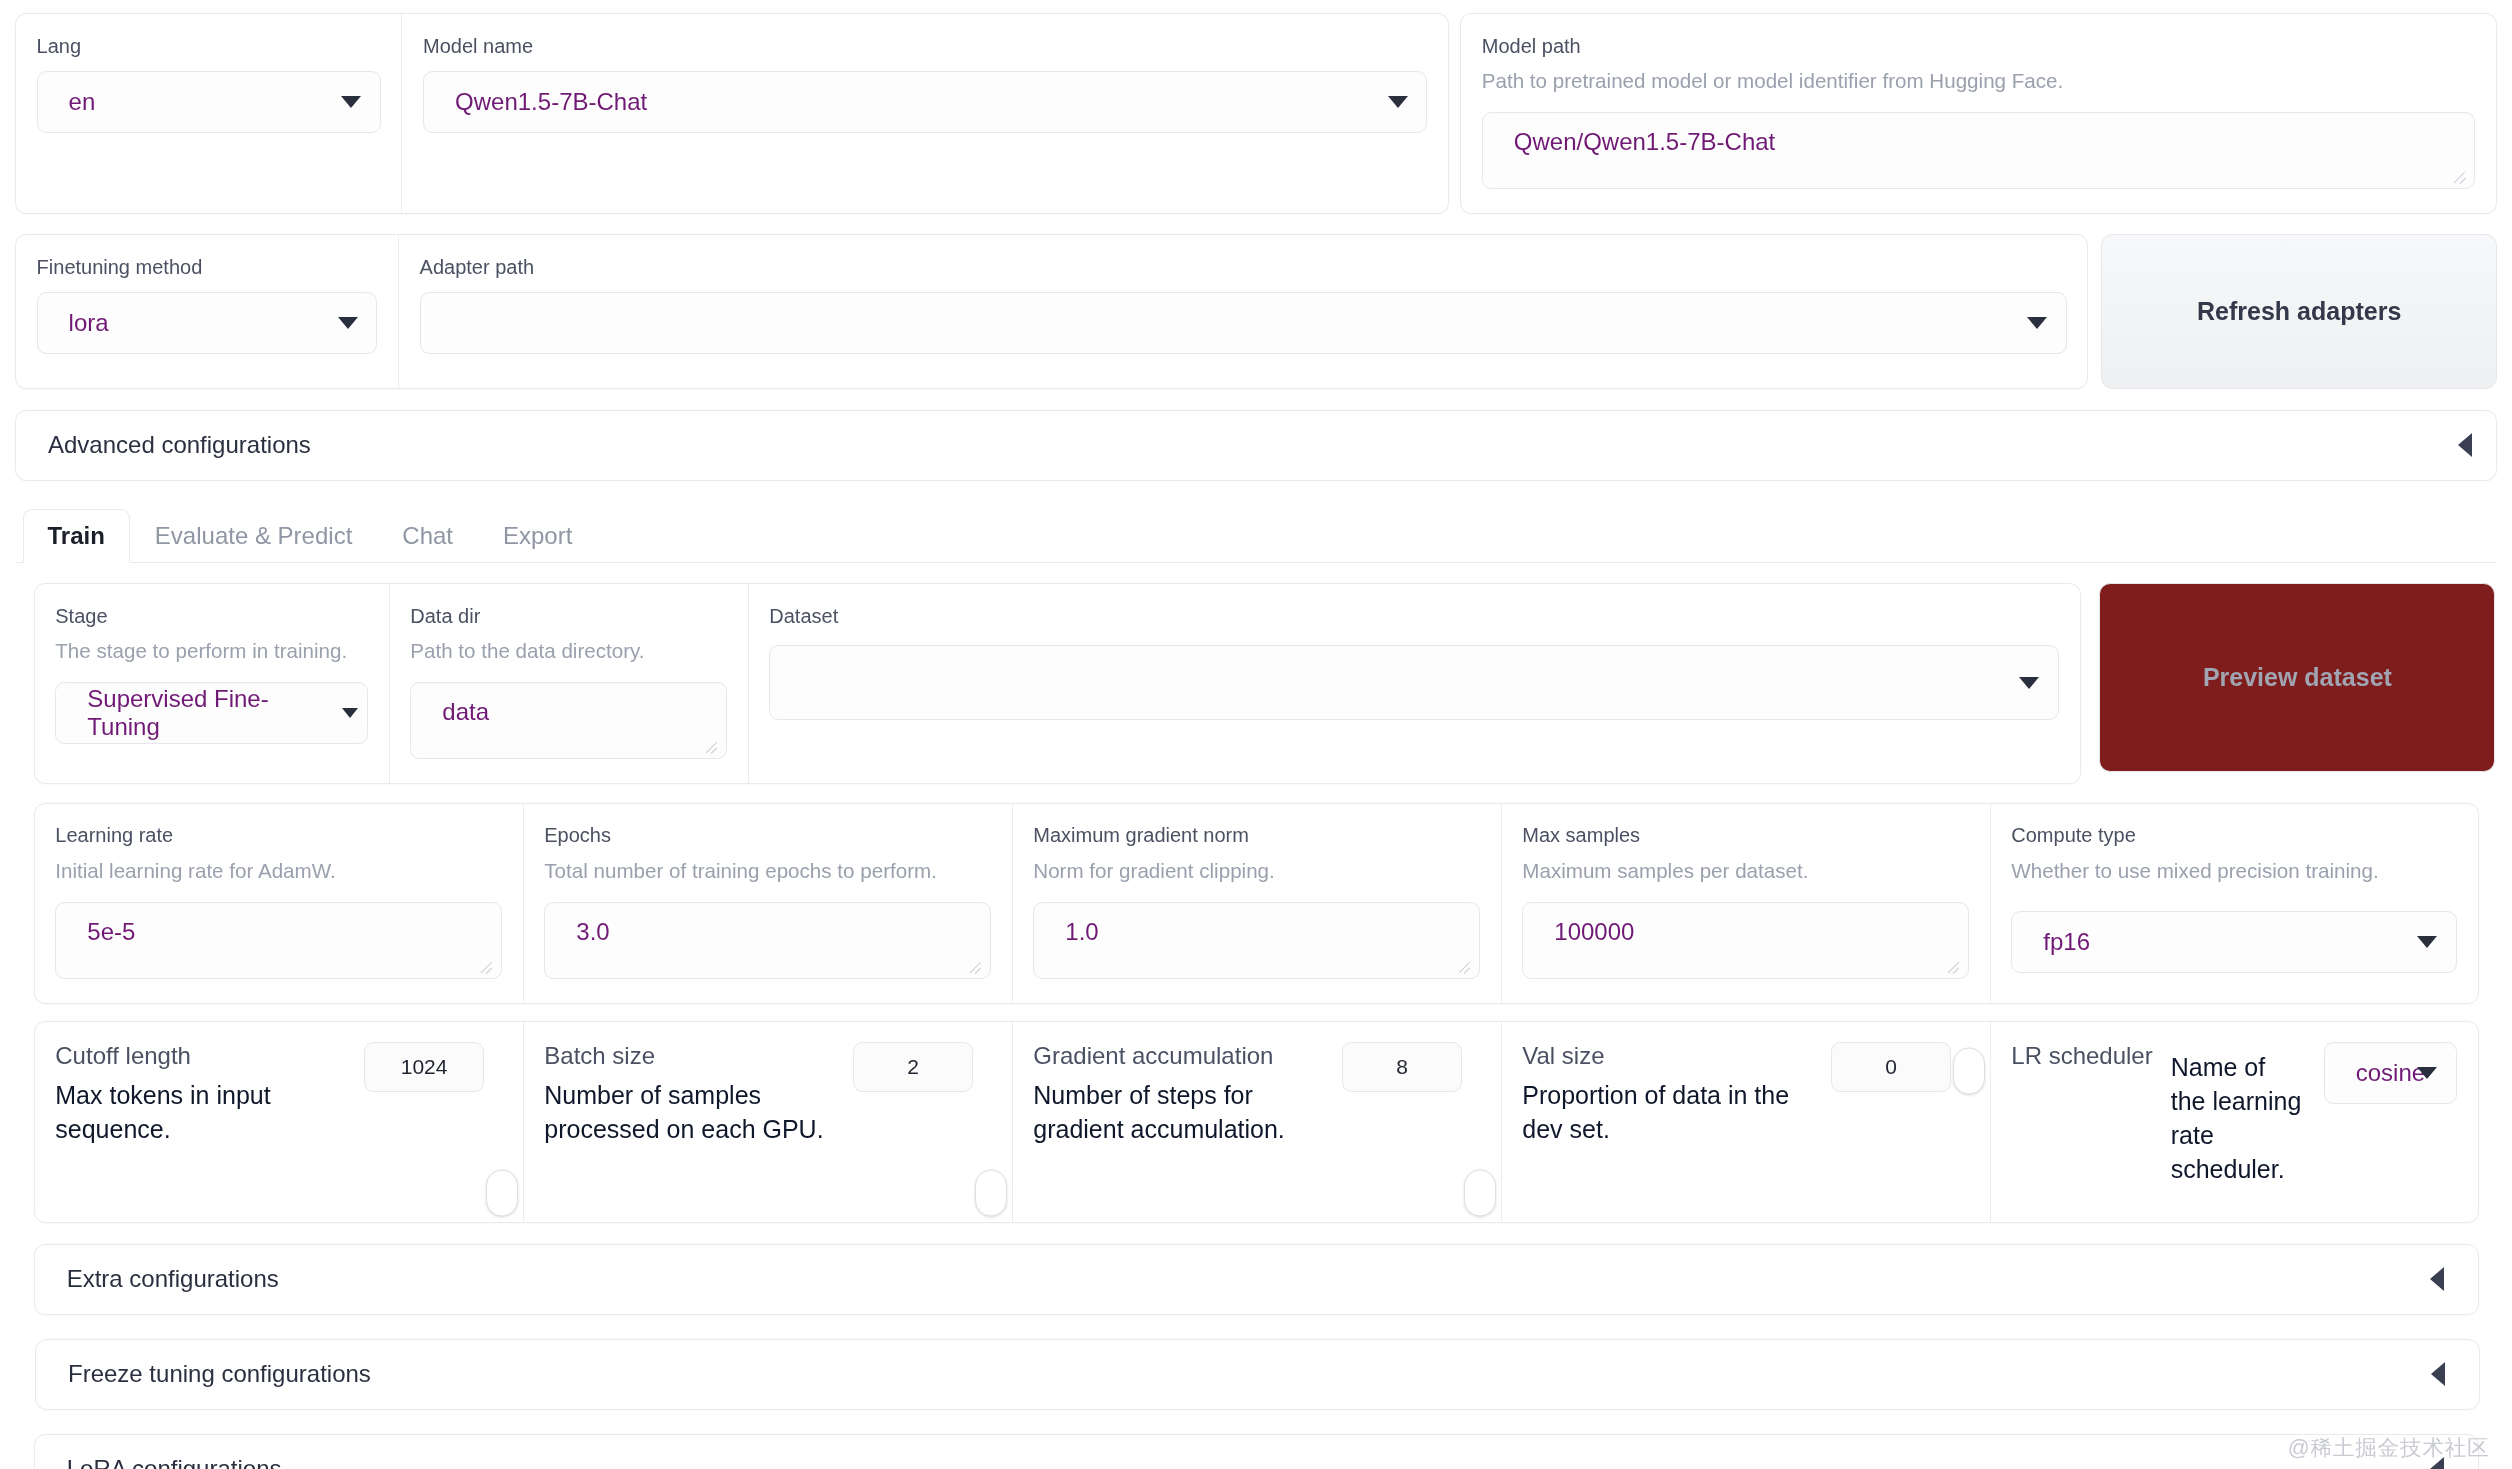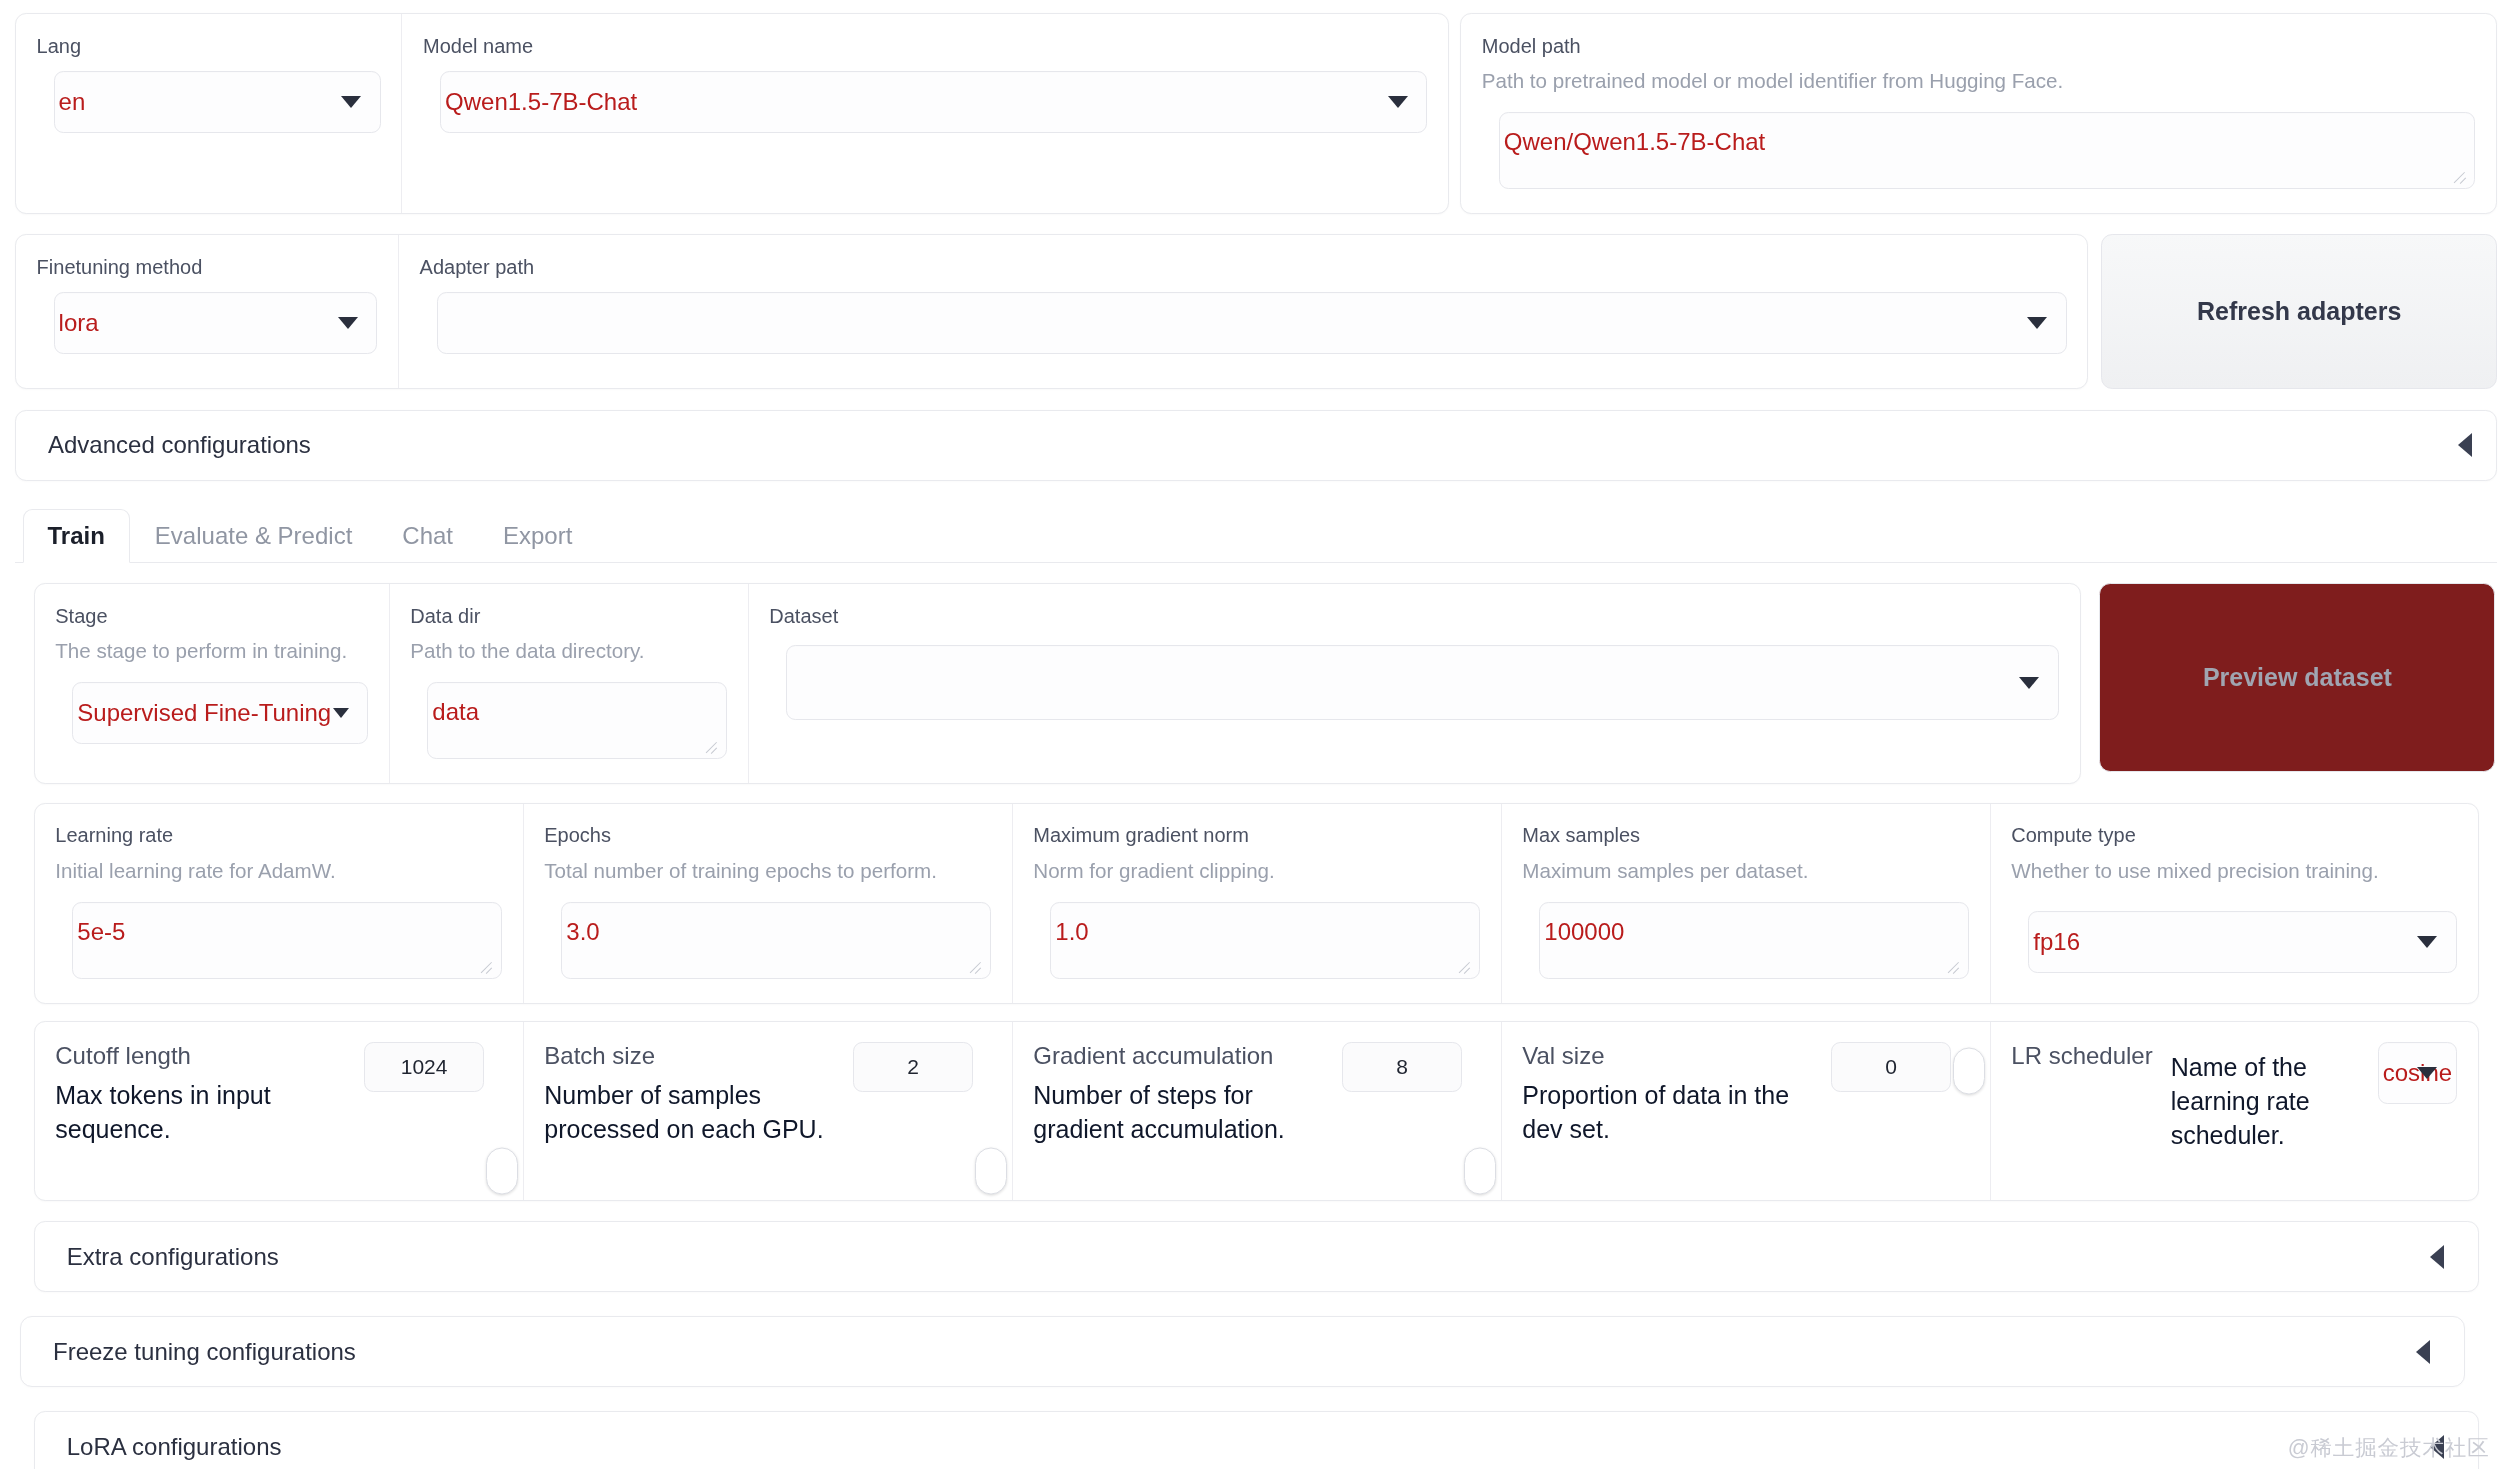--- a/index.html
+++ b/index.html
@@ -52,25 +52,24 @@
 
   
   .ctl {
     position: relative;
     border: 0.9px solid #e6e7ec;
     border-radius: 9.3px;
     background: #fdfdfe;
     height: 62px;
     display: flex;
     align-items: center;
-    padding: 0 4px;
+    padding: 0 31px;
     font-size: 24px;
-    color: #b91c1c;
+    color: #701a75;
     box-shadow: inset 0 0.9px 0.9px rgba(0,0,0,0.012);
-    margin-left: 17px;
   }
   .ctl.tall { height: 77px; align-items: flex-start; padding-top: 15px; }
   .caret {
     position: absolute;
     right: 18.7px;
     top: 50%;
     transform: translateY(-50%);
     width: 0; height: 0;
     border-left: 10.3px solid transparent;
     border-right: 10.3px solid transparent;
@@ -475,21 +474,21 @@
       </div>
     </div>
 
   </div>
 
   <div class="accordion" style="width:2445px; margin:20.6px 0 0 18.7px; padding-left:32px; padding-right:34px;">
     <span class="atitle">Extra configurations</span>
     <span class="tri-left"></span>
   </div>
 
-  <div class="accordion" style="width:2445px; margin:24px 0 0 5px; padding-left:32px; padding-right:34px;border-radius:12px;">
+  <div class="accordion" style="width:2445px; margin:24px 0 0 20px; padding-left:32px; padding-right:34px;border-radius:12px;">
     <span class="atitle">Freeze tuning configurations</span>
     <span class="tri-left"></span>
   </div>
 
   <div class="accordion" style="width:2445px; margin:24px 0 0 18.7px; padding-left:32px; padding-right:34px;">
     <span class="atitle">LoRA configurations</span>
     <span class="tri-left"></span>
   </div>
 
   <div class="watermark">@稀土掘金技术社区</div>

